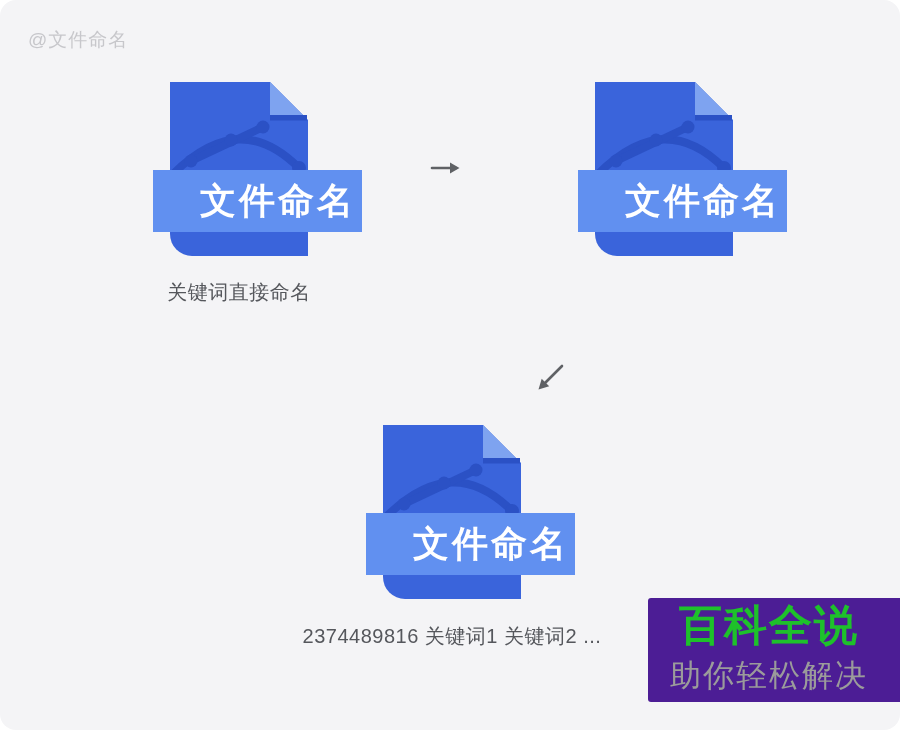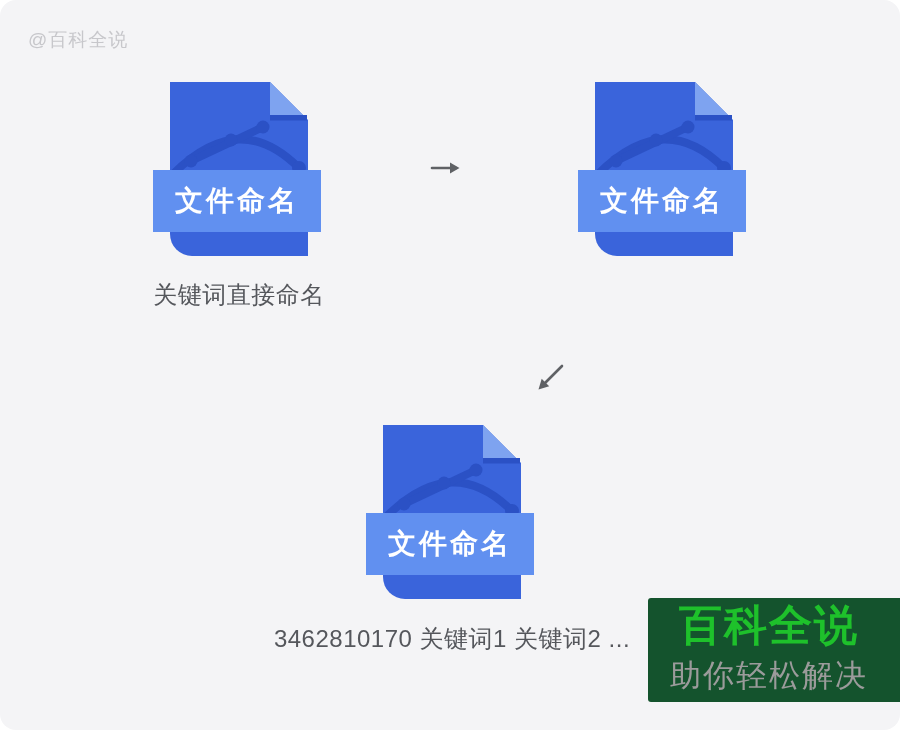--- a/index.html
+++ b/index.html
@@ -11,42 +11,42 @@
   .watermark{
     position:absolute;left:28px;top:27px;
     font-size:19px;color:#c7c7cb;letter-spacing:1px;
   }
   .file-icon{position:absolute;width:168px;height:174px;}
   .file-icon svg{position:absolute;left:0;top:0;}
   .banner{
     position:absolute;left:0;top:88px;width:168px;height:62px;
     background:#6190f0;color:#ffffff;
     display:flex;align-items:center;justify-content:center;
-    font-size:28px;font-weight:bold;letter-spacing:3px;
+    font-size:36px;font-weight:bold;letter-spacing:3px;padding-left:41px;
   }
   .caption{
     position:absolute;transform:translateX(-50%);
-    font-size:24px;color:#55575c;white-space:nowrap;letter-spacing:0.5px;
+    font-size:20px;color:#55575c;white-space:nowrap;letter-spacing:0.5px;
   }
   .arrow{position:absolute;}
   .logo-box{
     position:absolute;left:648px;top:598px;width:252px;height:104px;
-    background:#14532d;border-radius:3px 0 0 3px;
+    background:#4c1d95;border-radius:3px 0 0 3px;
     display:flex;flex-direction:column;align-items:center;justify-content:center;
     padding-right:10px;box-sizing:border-box;
   }
   .logo-title{font-size:43px;font-weight:bold;color:#1ec12b;letter-spacing:2px;line-height:1.05;}
   .logo-sub{font-size:31px;color:#9b9b9b;letter-spacing:2px;margin-top:7px;}
 </style>
 </head>
 <body>
 
 <div class="canvas">
 
-  <div class="watermark">@百科全说</div>
+  <div class="watermark">@文件命名</div>
 
   <div class="file-icon" style="left:153px;top:82px;">
     <svg width="168" height="174" viewBox="0 0 168 174">
       <path d="M17 0 H117 L155 38 V174 H39 A22 22 0 0 1 17 152 Z" fill="#3a64db"></path>
       <path d="M117 0 V38 H155 Z" fill="#7ea3f0"></path>
       <rect x="117" y="33" width="37" height="5.5" fill="#2b51c5"></rect>
       <path d="M20 92 Q 86 26 146 86" fill="none" stroke="#2b51c5" stroke-width="8" stroke-linecap="round"></path>
       <path d="M38 79 L110 45" fill="none" stroke="#2b51c5" stroke-width="8" stroke-linecap="round"></path>
       <circle cx="38" cy="79" r="6.5" fill="#2b51c5"></circle>
       <circle cx="78" cy="58" r="6.5" fill="#2b51c5"></circle>
@@ -89,20 +89,20 @@
       <rect x="117" y="33" width="37" height="5.5" fill="#2b51c5"></rect>
       <path d="M20 92 Q 86 26 146 86" fill="none" stroke="#2b51c5" stroke-width="8" stroke-linecap="round"></path>
       <path d="M38 79 L110 45" fill="none" stroke="#2b51c5" stroke-width="8" stroke-linecap="round"></path>
       <circle cx="38" cy="79" r="6.5" fill="#2b51c5"></circle>
       <circle cx="78" cy="58" r="6.5" fill="#2b51c5"></circle>
       <circle cx="110" cy="45" r="6.5" fill="#2b51c5"></circle>
       <circle cx="146" cy="86" r="7" fill="#2b51c5"></circle>
     </svg>
     <div class="banner">文件命名</div>
   </div>
-  <div class="caption" style="left:452px;top:623px;">3462810170 关键词1 关键词2 ...</div>
+  <div class="caption" style="left:452px;top:623px;">2374489816 关键词1 关键词2 ...</div>
 
   <div class="logo-box">
     <div class="logo-title">百科全说</div>
     <div class="logo-sub">助你轻松解决</div>
   </div>
 
 </div>
 
 </body></html>

